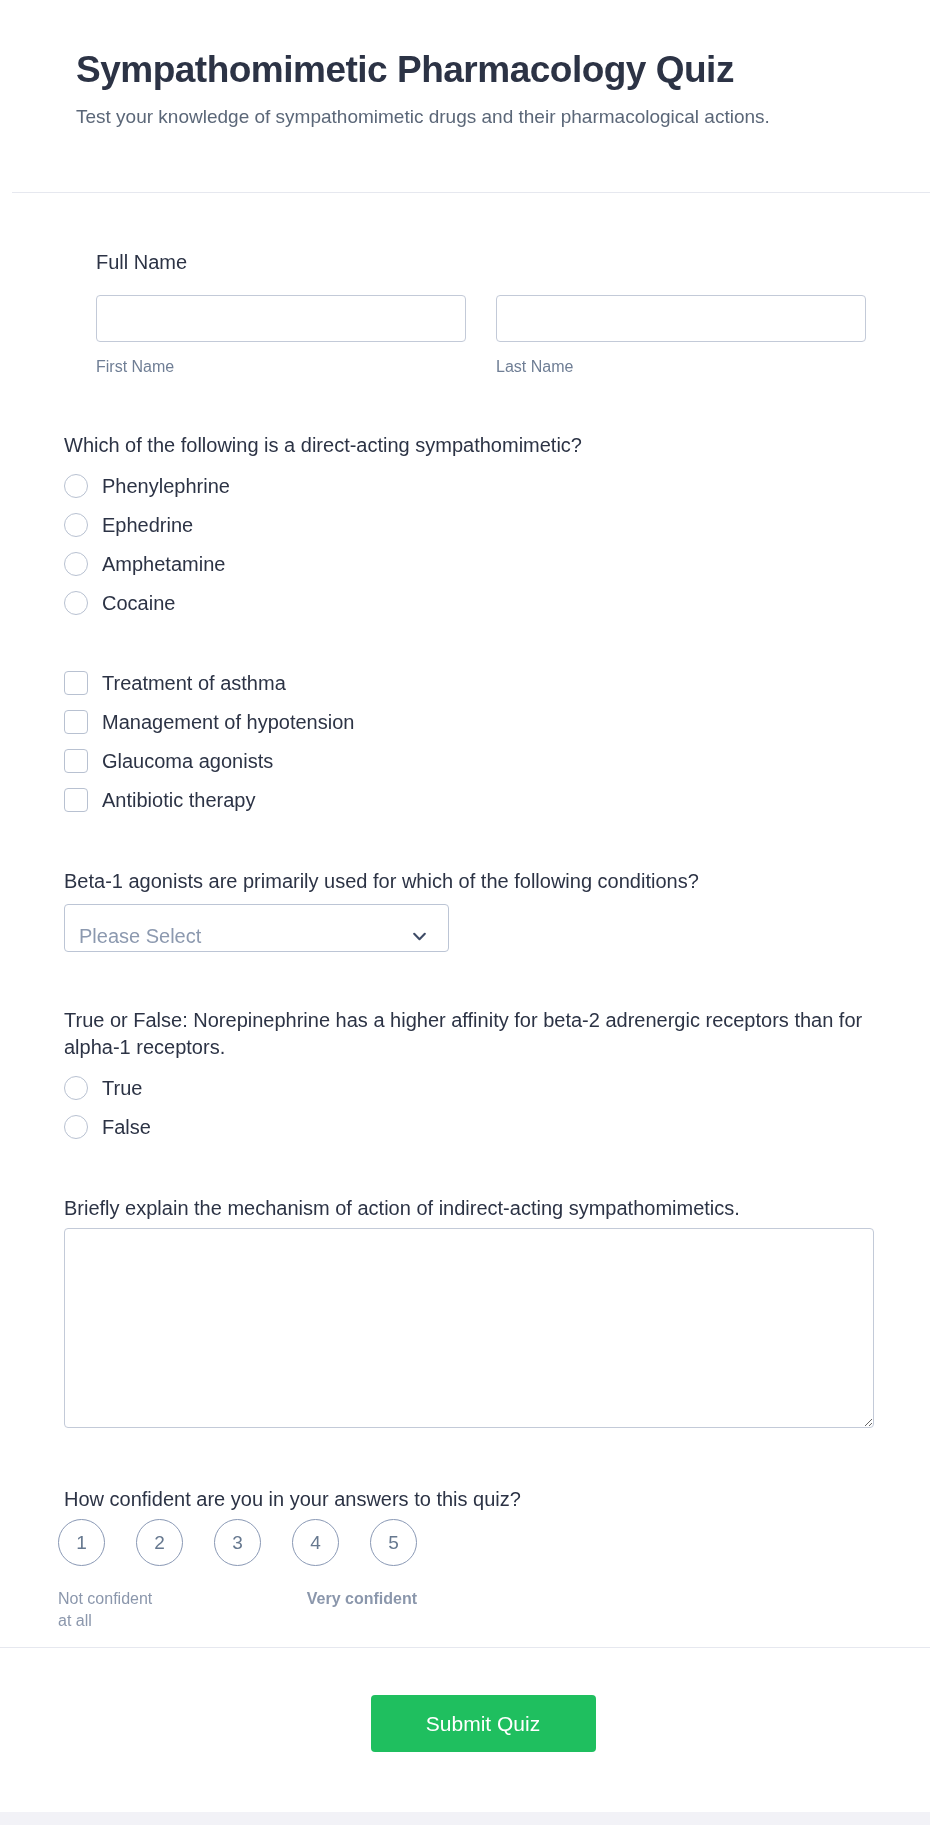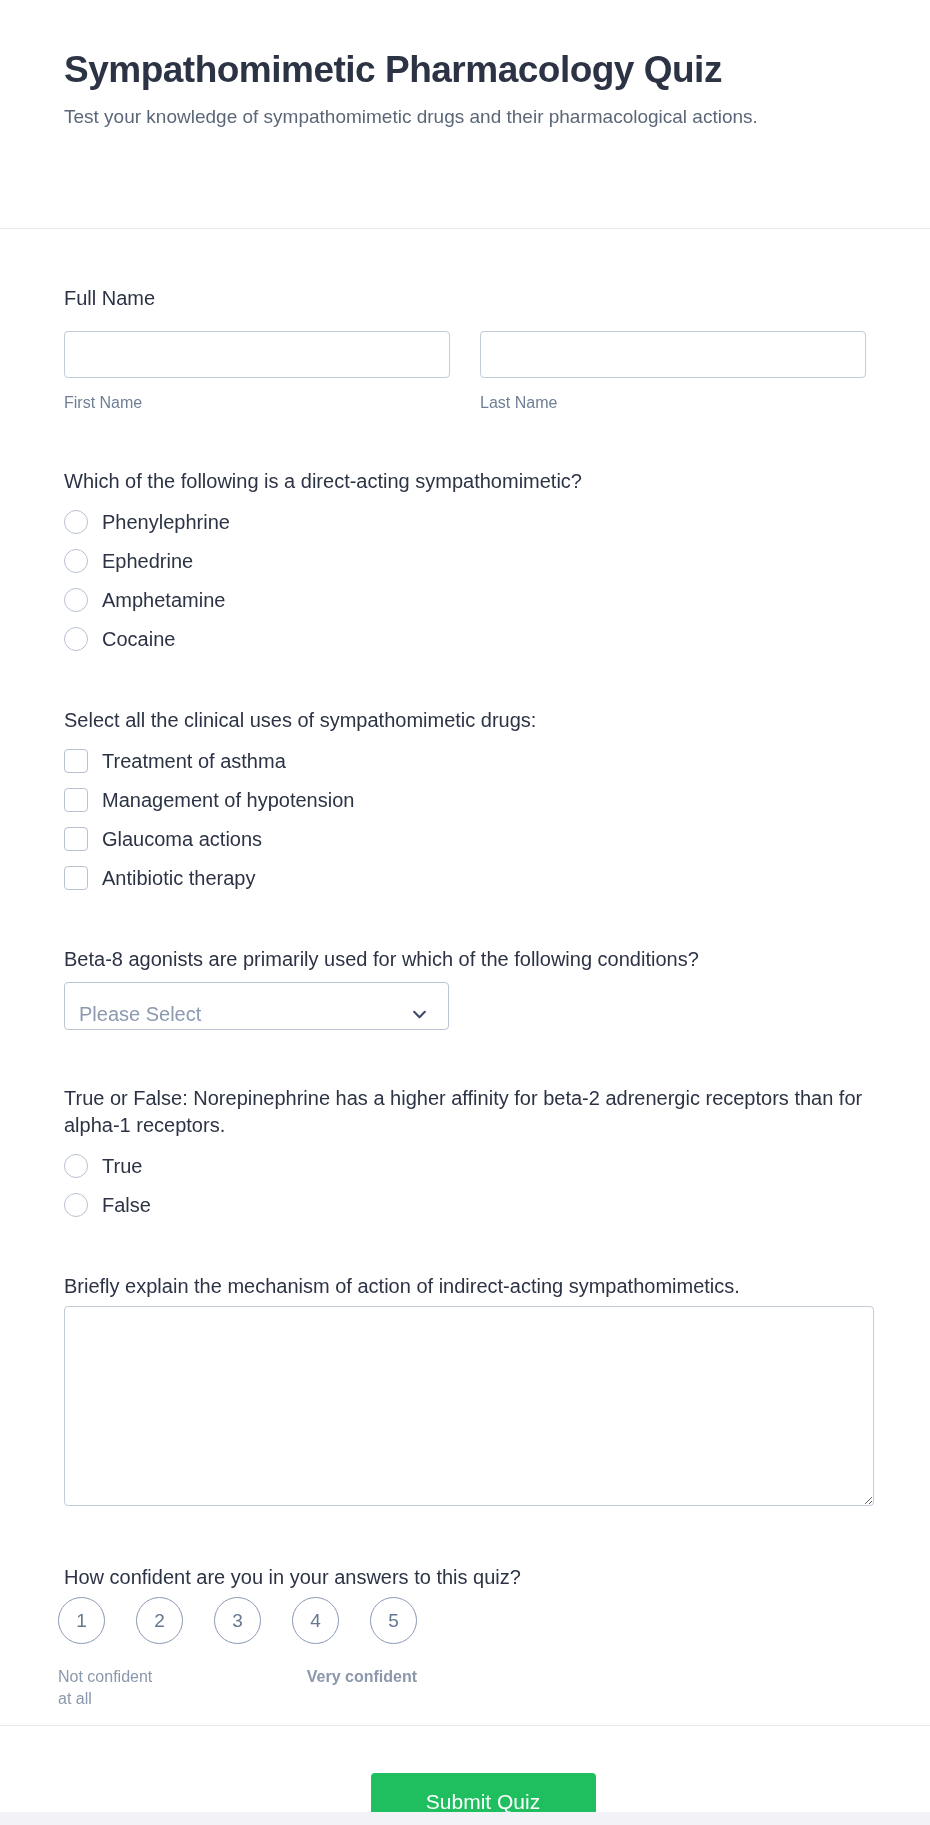--- a/index.html
+++ b/index.html
@@ -11,22 +11,23 @@
   }
   .card {
     width: 930px;
     height: 1812px;
     background: #ffffff;
     overflow: hidden;
   }
   
   .form-header {
     padding: 48px 64px 0 64px;
-    height: 229px;
+    height: 193px;
     border-bottom: 1px solid #e6e8ef;
+    margin-left: 12px;
   }
   .form-title {
     font-size: 37px;
     font-weight: 700;
     color: #2c3345;
     letter-spacing: -0.5px;
     line-height: 1.2;
   }
   .form-subtitle {
     margin-top: 13px;
@@ -37,21 +38,21 @@
   
   .form-body { padding: 0 64px; }
   .q-label {
     font-size: 20px;
     font-weight: 500;
     color: #2c3345;
     line-height: 27px;
     max-width: 820px;
   }
   
-  .name-block { margin-top: 56px; }
+  .name-block { margin-top: 56px; margin-left: 32px; }
   .name-row { display: flex; gap: 30px; margin-top: 19px; align-items: center; }
   .name-col { flex: 1; }
   .text-input {
     width: 100%;
     height: 47px;
     border: 1px solid #c3cad8;
     border-radius: 4px;
     background: #fff;
     font-size: 19px;
     color: #2c3345;
@@ -213,43 +214,42 @@
           <span class="option-text">Amphetamine</span>
         </div>
         <div class="option-row">
           <span class="radio"></span>
           <span class="option-text">Cocaine</span>
         </div>
       </div>
     </div>
 
     <div class="question-block">
-      <div class="q-label">Select all the clinical uses of sympathomimetic drugs:</div>
       <div class="options">
         <div class="option-row">
           <span class="checkbox"></span>
           <span class="option-text">Treatment of asthma</span>
         </div>
         <div class="option-row">
           <span class="checkbox"></span>
           <span class="option-text">Management of hypotension</span>
         </div>
         <div class="option-row">
           <span class="checkbox"></span>
-          <span class="option-text">Glaucoma actions</span>
+          <span class="option-text">Glaucoma agonists</span>
         </div>
         <div class="option-row">
           <span class="checkbox"></span>
           <span class="option-text">Antibiotic therapy</span>
         </div>
       </div>
     </div>
 
     <div class="question-block">
-      <div class="q-label">Beta-8 agonists are primarily used for which of the following conditions?</div>
+      <div class="q-label">Beta-1 agonists are primarily used for which of the following conditions?</div>
       <div class="select-box">
         <span class="select-placeholder">Please Select</span>
         <svg class="chevron" viewBox="0 0 16 16" fill="none">
           <path d="M3 5.5 L8 10.5 L13 5.5" stroke="#3e4b66" stroke-width="2" stroke-linecap="round" stroke-linejoin="round"></path>
         </svg>
       </div>
     </div>
 
     <div class="question-block" style="margin-top:55px">
       <div class="q-label">True or False: Norepinephrine has a higher affinity for beta-2 adrenergic receptors than for alpha-1 receptors.</div>

